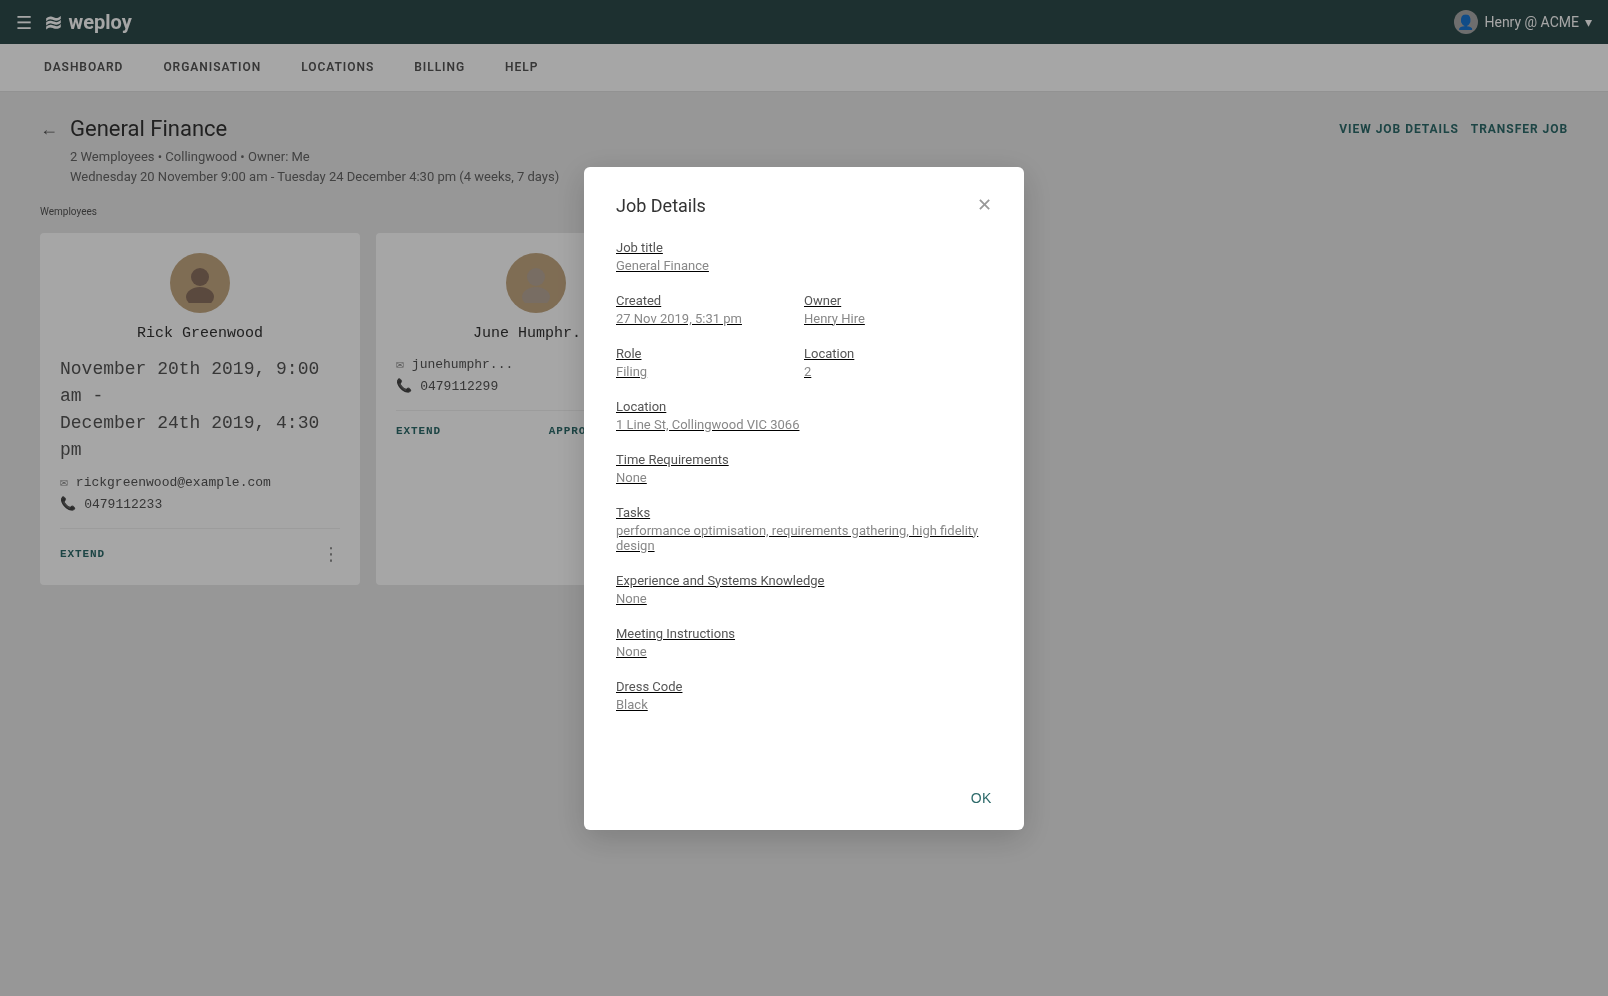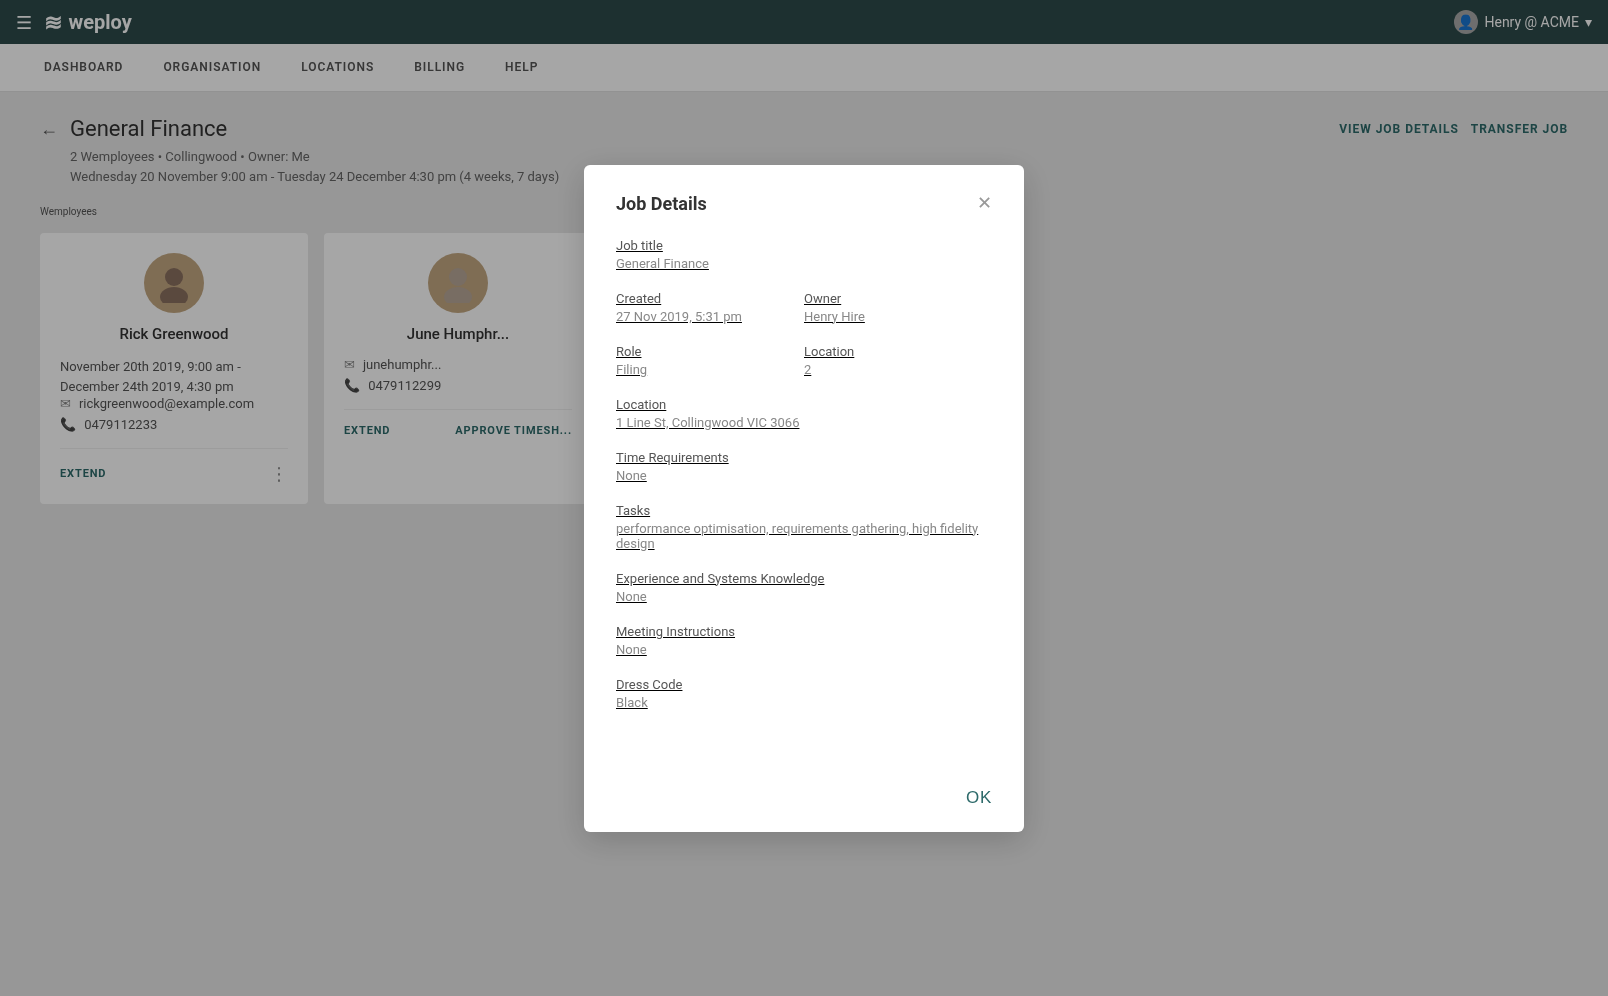--- a/index.html
+++ b/index.html
@@ -144,23 +144,24 @@
     }
 
     
     .cards-row {
       display: flex;
       gap: 16px;
     }
     .worker-card {
       background: white;
       border-radius: 4px;
-      width: 268px;
+      width: 320px;
       padding: 20px;
       position: relative;
+      font-family: Liberation Mono, monospace;
     }
     .worker-avatar {
       width: 60px;
       height: 60px;
       border-radius: 50%;
       background: #c4a882;
       margin: 0 auto 12px;
       display: flex;
       align-items: center;
       justify-content: center;
@@ -171,22 +172,23 @@
       height: 40px;
     }
     .worker-name {
       font-size: 15px;
       font-weight: 500;
       color: #333;
       text-align: center;
       margin-bottom: 14px;
     }
     .worker-dates {
-      font-size: 13px;
-      color: #555;
+      font-size: 18px;
+      color: #555;
+      margin-bottom: 10px;
       line-height: 1.5;
     }
     .worker-contact {
       display: flex;
       align-items: center;
       gap: 8px;
       font-size: 13px;
       color: #555;
       margin-bottom: 6px;
     }
@@ -239,21 +241,21 @@
       box-shadow: 0 8px 32px rgba(0,0,0,0.18);
     }
     .modal-header {
       display: flex;
       align-items: center;
       justify-content: space-between;
       margin-bottom: 24px;
     }
     .modal-title {
       font-size: 18px;
-      font-weight: 700;
+      font-weight: 400;
       color: #333;
     }
     .modal-close {
       font-size: 18px;
       color: #999;
       cursor: pointer;
       line-height: 1;
     }
 
     
@@ -280,21 +282,21 @@
       margin-bottom: 0;
     }
 
     .modal-footer {
       display: flex;
       justify-content: flex-end;
       margin-top: 8px;
       padding-top: 12px;
     }
     .ok-btn {
-      font-size: 17px;
+      font-size: 14px;
       font-weight: 500;
       color: #2d6a6a;
       background: none;
       border: none;
       cursor: pointer;
       letter-spacing: 0.04em;
       text-transform: uppercase;
       margin-top: 46px;
     }
   </style>

